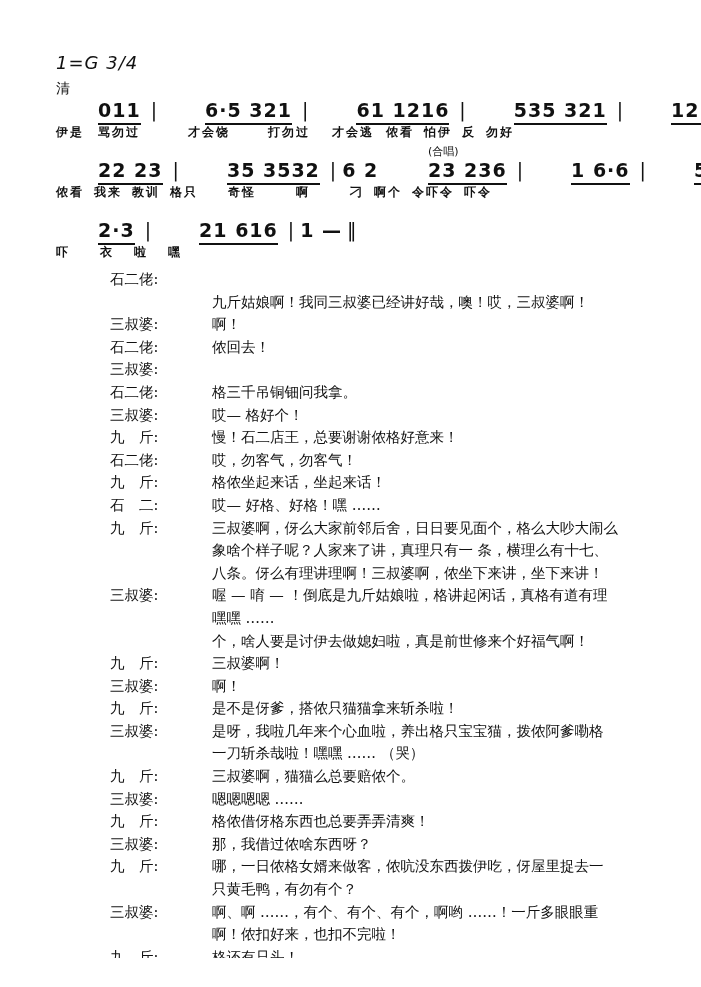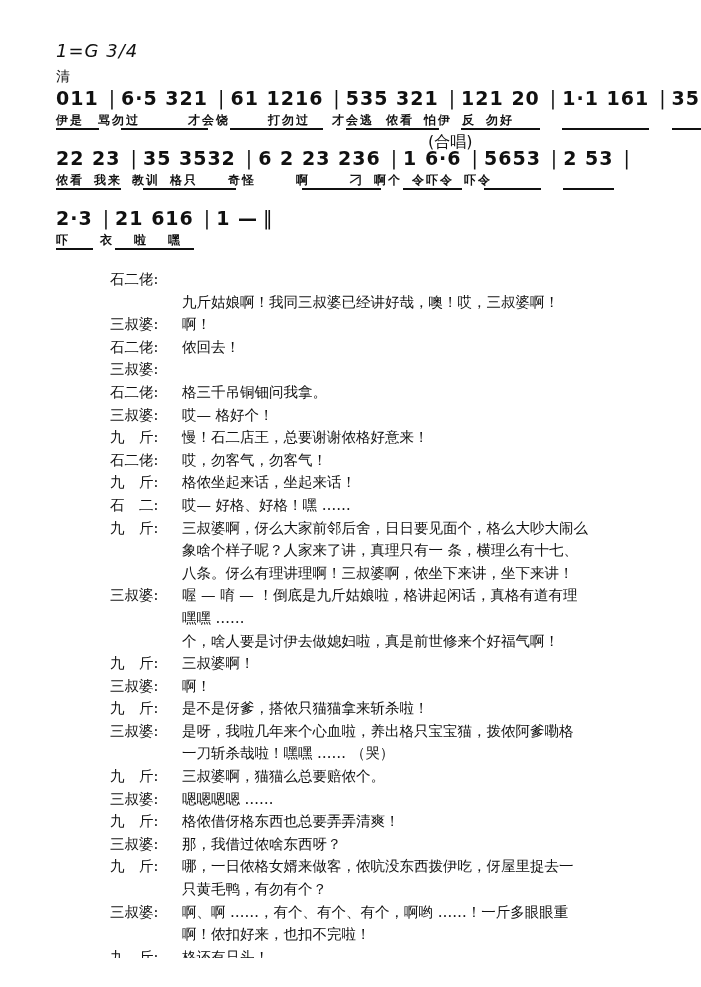--- a/index.html
+++ b/index.html
@@ -1,31 +1,31 @@
 <!DOCTYPE html>
 <html><head>
 <meta charset="utf-8">
 <style>
   html, body { margin: 0; padding: 0; background: #ffffff; }
   body {
     width: 701px; height: 987px; overflow: hidden; position: relative;
     font-family: "DejaVu Serif", "Liberation Serif", serif; color: #111;
   }
-  .score { position: absolute; left: 56px; top: 40px; width: 640px; font-family: "DejaVu Sans", sans-serif; }
+  .score { position: absolute; left: 56px; top: 52px; width: 640px; font-family: "DejaVu Sans", sans-serif; }
   .key { font-size: 18px; font-style: italic; letter-spacing: 1px; height: 26px; }
   .tempo { font-size: 14px; height: 18px; margin-top: 2px; }
   .staff { position: relative; height: 60px; white-space: nowrap; }
   .notes { font-size: 19px; font-weight: bold; letter-spacing: 1px; height: 24px; line-height: 24px; }
   .notes span.bar { display: inline-block; margin: 0 5px; font-weight: normal; }
-  .notes span.grp { display: inline-block; border-bottom: 2px solid #111; margin-right: 5px; padding-bottom: 18px; }
+  .notes span.grp { display: inline-block; border-bottom: 2px solid #111; margin-right: 5px; padding-bottom: 1px; margin-left: 42px; }
   .lyrics { font-size: 12px; height: 20px; line-height: 20px; letter-spacing: 2px; font-family: "DejaVu Sans", sans-serif; font-weight: bold; }
   .lyrics span { display: inline-block; margin-right: 10px; }
-  .annot { position: absolute; font-size: 16px; }
+  .annot { position: absolute; font-size: 11px; }
   .script { position: absolute; left: 110px; top: 268px; width: 580px; font-size: 14.5px; line-height: 22.6px; }
-  .line { display: flex; white-space: nowrap; }
+  .line { display: flex; white-space: nowrap; gap: 30px; }
   .spk { width: 72px; flex: 0 0 72px; text-align: left; }
   .txt { flex: 1; white-space: normal; }
   .cut { height: 12px; overflow: hidden; }
 </style>
 </head>
 <body>
 
 <div class="score">
   <div class="key">1=G 3/4</div>
   <div class="tempo">清</div>

